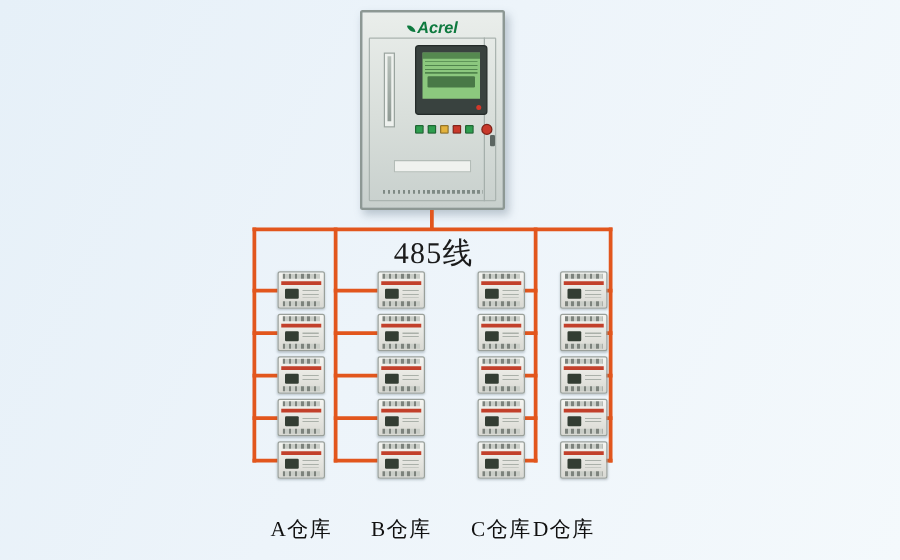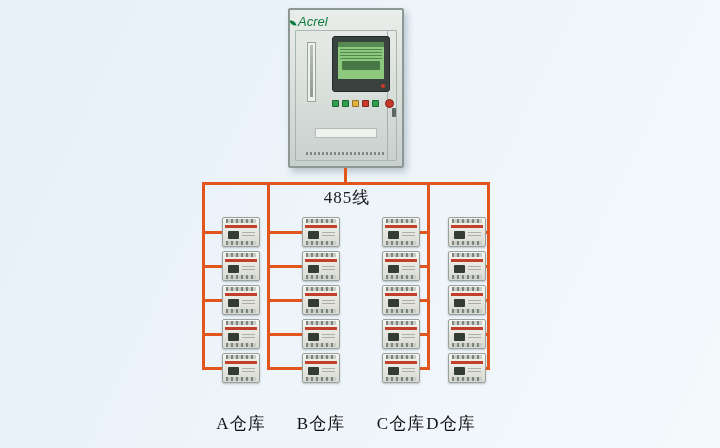--- a/index.html
+++ b/index.html
@@ -9,32 +9,32 @@
   .stage { position:relative; width:720px; height:448px; overflow:hidden;
            background:linear-gradient(115deg,#e6f0f8 0%,#edf4fa 45%,#f4f9fc 100%); }
 
   
   .vline { position:absolute; width:3px; background:var(--bus-color,#e2561d); }
   .drop  { left:344px; top:168px; height:15px; }
   .hline { position:absolute; left:202px; top:182px; width:288px; height:3px;
            background:var(--bus-color,#e2561d); }
   .hstub { position:absolute; height:3px; background:var(--bus-color,#e2561d); }
   .bus-label { position:absolute; left:347px; top:186px; transform:translateX(-50%);
-               font-size:17px; color:#1b1b1b; letter-spacing:1px; }
+               font-size:24px; color:#1b1b1b; letter-spacing:1px; }
   .col-label { position:absolute; top:412px; transform:translateX(-50%);
                font-size:17px; color:#111; letter-spacing:1px; }
 
   
   .cabinet { position:absolute; left:288px; top:8px; width:116px; height:160px;
              background:linear-gradient(180deg,#eaeeeb 0%,#d8deda 55%,#c8d0cd 100%);
              border:2px solid #8d9894; border-radius:2px;
              box-shadow:3px 4px 7px rgba(90,110,125,.35); }
-  .brand { position:absolute; top:4px; left:0; right:0; 
+  .brand { position:absolute; top:4px; left:0; right:0; text-align:center;
            font-family:"Liberation Sans","DejaVu Sans",sans-serif;
-           font-weight:normal; font-style:italic; font-size:13px;
+           font-weight:bold; font-style:italic; font-size:13px;
            color:var(--brand-color,#0e7a3f); }
   .leaf  { display:inline-block; width:6px; height:6px; margin-right:2px;
            background:var(--brand-color,#0e7a3f); border-radius:0 100% 0 100%;
            transform:rotate(-10deg); }
   .door  { position:absolute; left:5px; top:20px; right:5px; bottom:5px;
            border:1px solid #aab4b0; border-radius:1px; }
   .seam  { position:absolute; top:20px; bottom:5px; right:14px; width:1px; background:#a5afab; }
   .strip { position:absolute; left:17px; top:32px; width:9px; height:60px;
            background:#eef1ee; border:1px solid #9aa49f; }
   .strip i { display:block; margin:2px auto 0; width:3px; height:52px;

